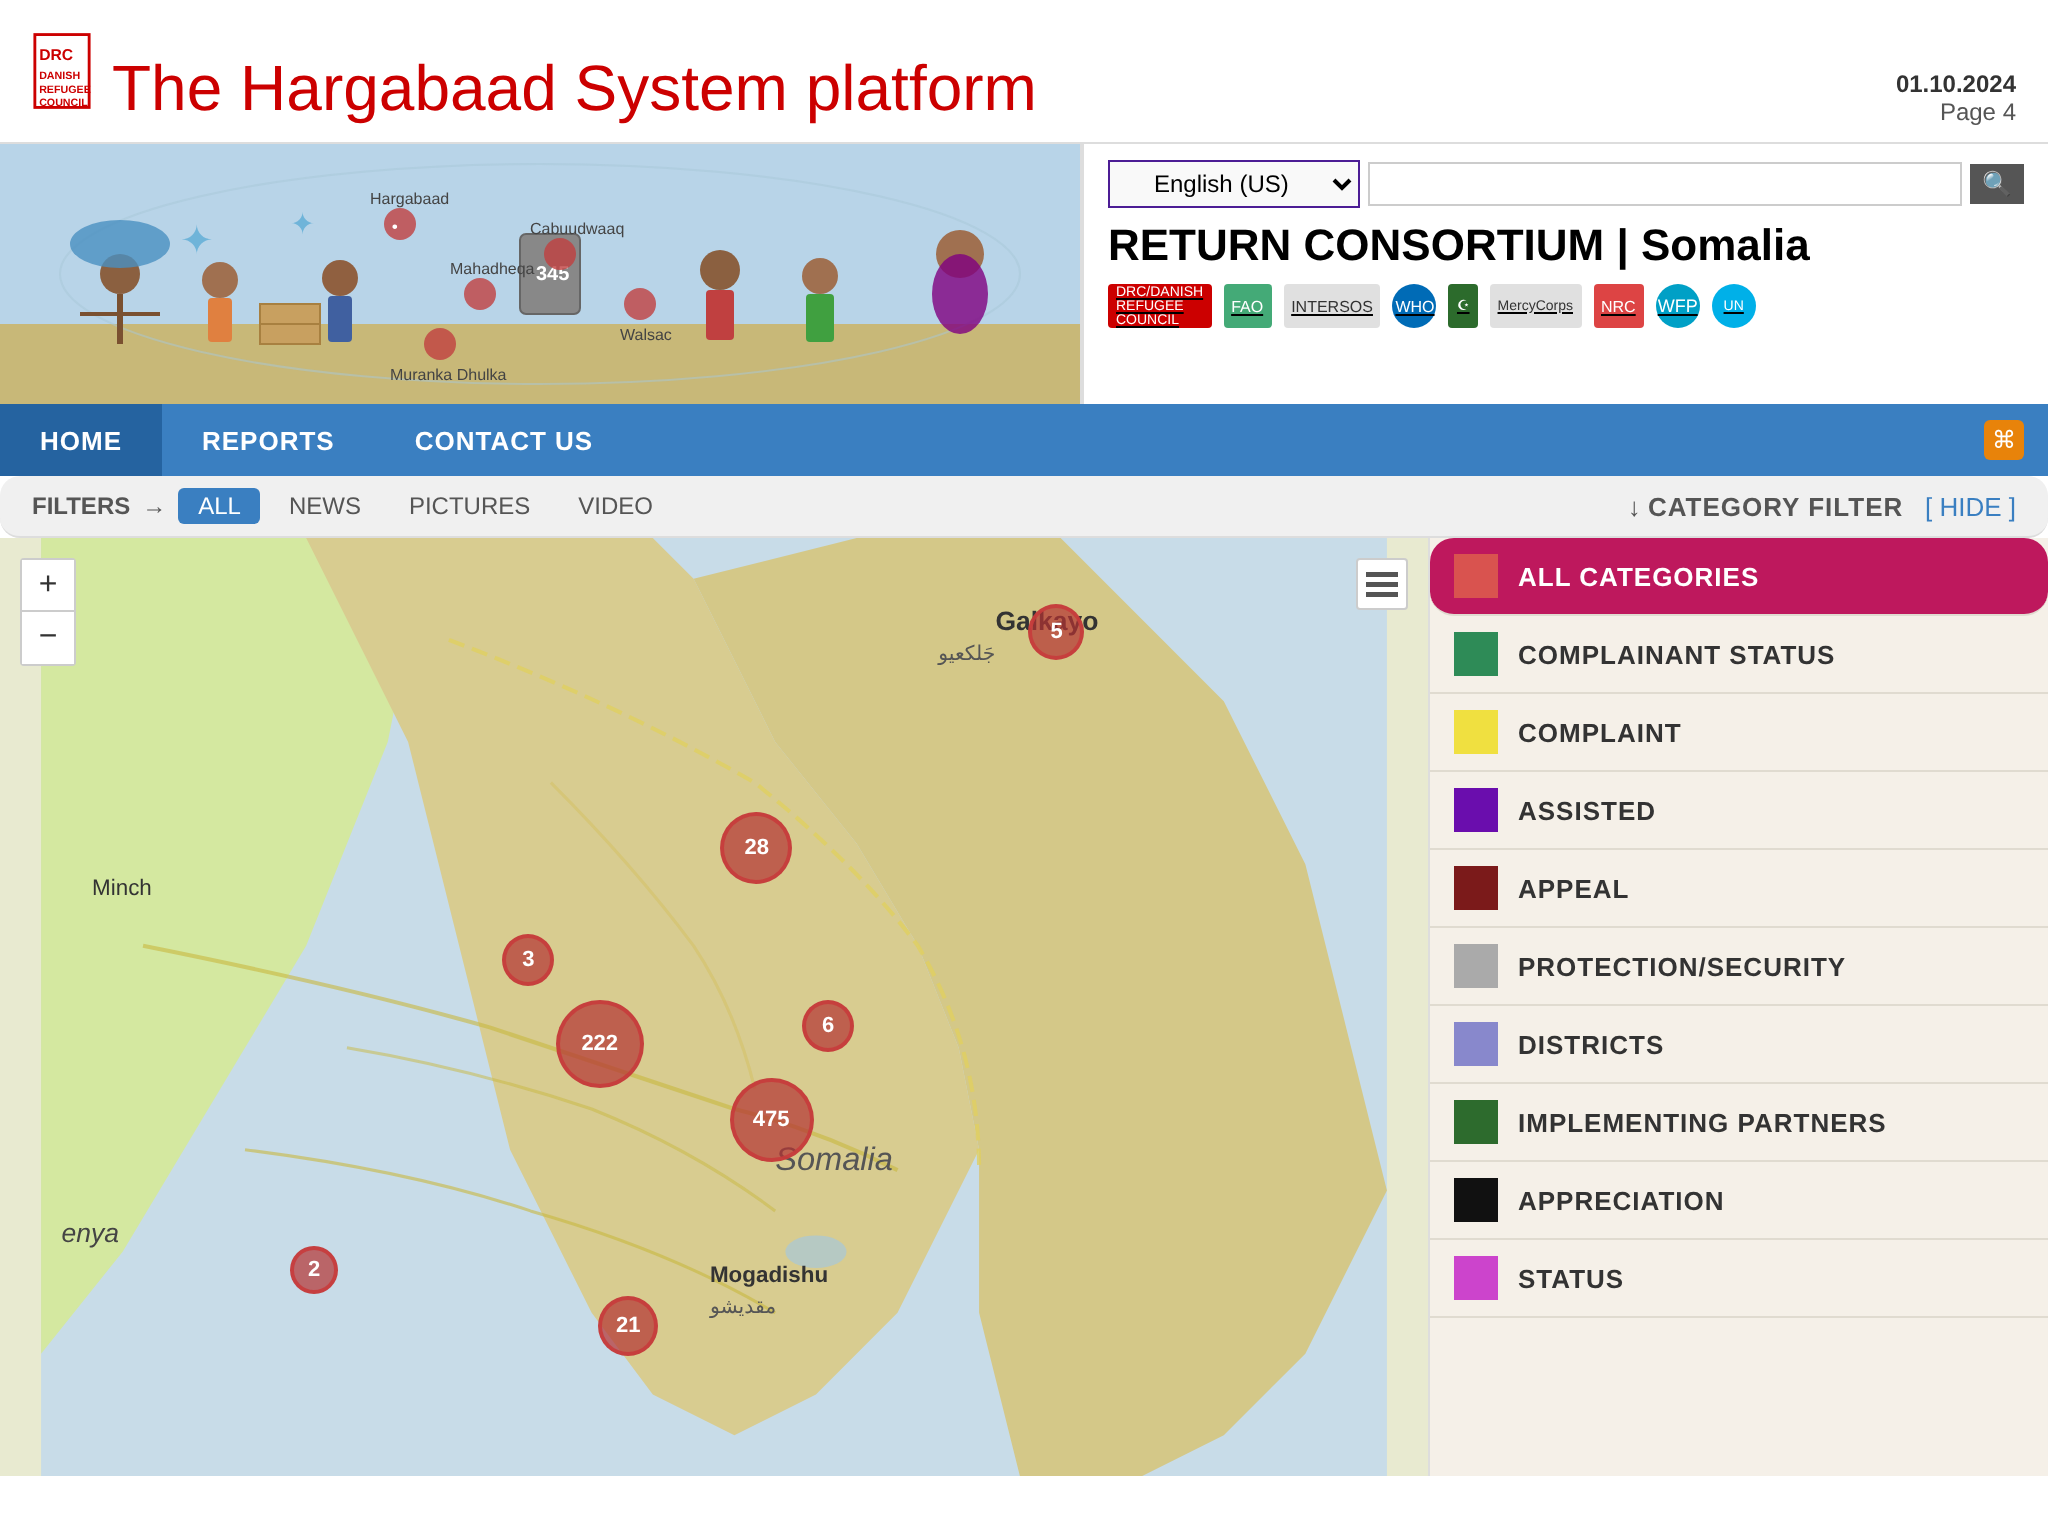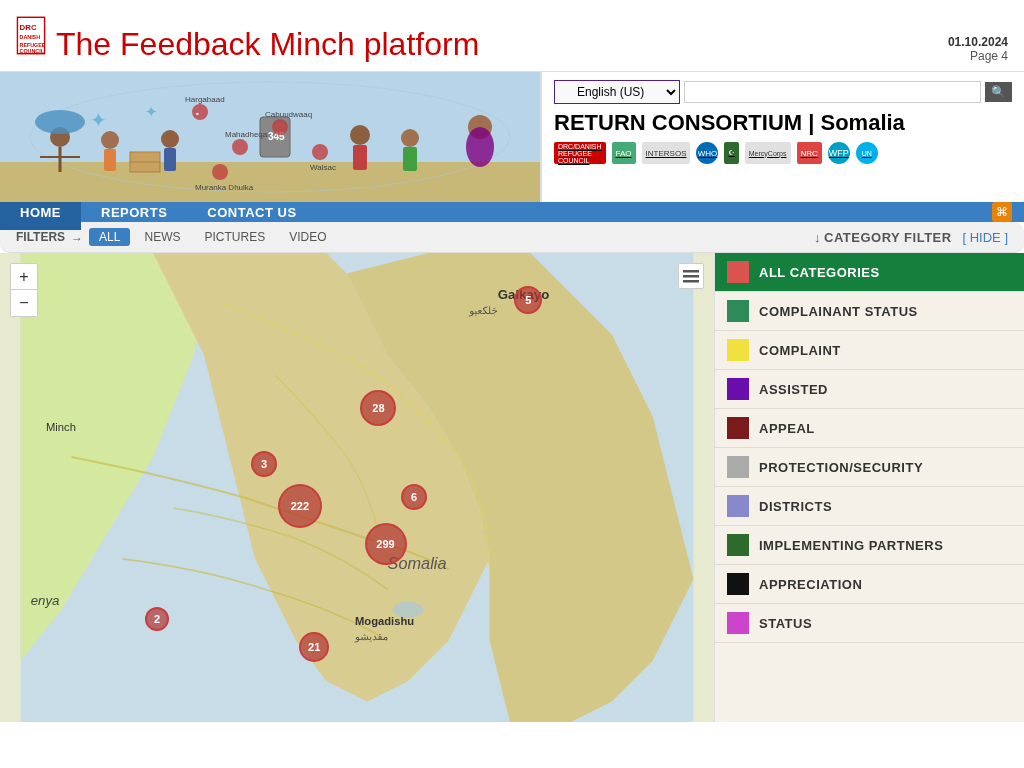--- a/index.html
+++ b/index.html
@@ -23,21 +23,21 @@
     .lang-select-row { display: flex; align-items: center; gap: 4px; margin-bottom: 6px; }
     .lang-select { padding: 3px 18px; border: 1px solid #4c1d95; font-size: 12px; background: #f9f9f9; }
     .lang-search-btn { padding: 3px 6px; background: #555; color: #fff; border: none; cursor: pointer; font-size: 12px; }
     .lang-search-input { flex: 1; padding: 3px 6px; border: 1px solid #ccc; font-size: 12px; }
     .consortium-title { font-size: 22px; font-weight: bold; color: #333; margin-bottom: 6px; }
     .consortium-title span { color: #000; }
     .partner-logos { display: flex; align-items: center; gap: 6px; flex-wrap: wrap; text-decoration: underline; }
     .partner-logo { height: 22px; background: #ddd; border-radius: 2px; display: flex; align-items: center; justify-content: center; font-size: 8px; color: #555; padding: 0 4px; }
 
     
-    .nav { background: #3a7fc1; display: flex; align-items: center; padding: 0; height: 20px; }
+    .nav { background: #3a7fc1; display: flex; align-items: center; padding: 0; height: 36px; }
     .nav-item { padding: 0 20px; height: 36px; display: flex; align-items: center; font-size: 13px; font-weight: bold; color: #fff; cursor: pointer; text-transform: uppercase; letter-spacing: 0.5px; }
     .nav-item.active { background: #2563a0; }
     .nav-rss { margin-left: auto; padding: 0 12px; }
     .rss-icon { width: 20px; height: 20px; background: #e8830a; border-radius: 3px; display: flex; align-items: center; justify-content: center; color: #fff; font-size: 12px; }
 
     
     .filters-bar { display: flex; align-items: center; padding: 6px 16px; background: #f0f0f0; border-bottom: 1px solid #ddd; font-size: 12px; border-radius: 10px; }
     .filters-label { font-weight: bold; color: #555; margin-right: 6px; }
     .filters-arrow { color: #555; margin-right: 6px; }
     .filter-btn { padding: 2px 10px; border-radius: 3px; border: none; cursor: pointer; font-size: 12px; margin-right: 4px; }
@@ -51,21 +51,21 @@
     .main-content { display: flex; height: calc(768px - 36px - 36px - 130px - 65px - 32px); }
     
     
     .map-area { flex: 1; position: relative; overflow: hidden; background: #e8ead0; }
 
     
     .category-panel { width: 310px; background: #f5f0e8; padding: 0; overflow-y: auto; border-left: 1px solid #ddd; }
     .cat-item { display: flex; align-items: center; padding: 8px 12px; border-bottom: 1px solid #e0dbd0; cursor: pointer; }
     .cat-color { width: 22px; height: 22px; margin-right: 10px; flex-shrink: 0; }
     .cat-label { font-size: 13px; font-weight: bold; color: #333; text-transform: uppercase; letter-spacing: 0.5px; }
-    .cat-item.all-categories { background: #15803d; }
+    .cat-item.all-categories { background: #be185d; border-radius: 12px; }
     .cat-item.all-categories .cat-label { color: #fff; }
 
     
     .marker { position: absolute; border-radius: 50%; background: rgba(180, 50, 50, 0.7); border: 2px solid rgba(200, 60, 60, 0.9); color: #fff; display: flex; align-items: center; justify-content: center; font-size: 11px; font-weight: bold; cursor: pointer; }
     
     
     .zoom-controls { position: absolute; top: 10px; left: 10px; background: #fff; border: 1px solid #ccc; border-radius: 2px; }
     .zoom-btn { width: 26px; height: 26px; display: flex; align-items: center; justify-content: center; cursor: pointer; font-size: 16px; color: #333; border: none; background: #fff; }
     .zoom-btn:first-child { border-bottom: 1px solid #ccc; }
 
@@ -83,21 +83,21 @@
     <div class="logo-icon">
       <svg width="42" height="55" viewBox="0 0 42 55">
         <rect x="2" y="2" width="38" height="51" fill="none" stroke="#c00" stroke-width="2"></rect>
         <text x="5" y="20" fill="#c00" font-size="11" font-weight="bold">DRC</text>
         <text x="5" y="33" fill="#c00" font-size="7.5" font-weight="bold">DANISH</text>
         <text x="5" y="43" fill="#c00" font-size="7.5" font-weight="bold">REFUGEE</text>
         <text x="5" y="52" fill="#c00" font-size="7.5" font-weight="bold">COUNCIL</text>
       </svg>
     </div>
   </div>
-  <div class="header-title">The Feedback Minch platform</div>
+  <div class="header-title">The Hargabaad System platform</div>
   <div class="header-meta">
     <div class="date">01.10.2024</div>
     <div class="page">Page 4</div>
   </div>
 </div>
 
 <div class="banner">
   <div class="banner-left">
     <div class="banner-left-img">
 
@@ -240,21 +240,21 @@
       <text x="328" y="380" fill="#555" font-size="10">مقديشو</text>
 
       <text x="10" y="345" fill="#444" font-size="13" font-style="italic">enya</text>
     </svg>
 
     <div class="marker" style="width:28px;height:28px;left:calc(74% - 14px);top:calc(10% - 14px);">5</div>
     <div class="marker" style="width:36px;height:36px;left:calc(53% - 18px);top:calc(33% - 18px);">28</div>
     <div class="marker" style="width:26px;height:26px;left:calc(37% - 13px);top:calc(45% - 13px);">3</div>
     <div class="marker" style="width:44px;height:44px;left:calc(42% - 22px);top:calc(54% - 22px);">222</div>
     <div class="marker" style="width:26px;height:26px;left:calc(58% - 13px);top:calc(52% - 13px);">6</div>
-    <div class="marker" style="width:42px;height:42px;left:calc(54% - 21px);top:calc(62% - 21px);">299</div>
+    <div class="marker" style="width:42px;height:42px;left:calc(54% - 21px);top:calc(62% - 21px);">475</div>
     <div class="marker" style="width:24px;height:24px;left:calc(22% - 12px);top:calc(78% - 12px);">2</div>
     <div class="marker" style="width:30px;height:30px;left:calc(44% - 15px);top:calc(84% - 15px);">21</div>
 
     <div class="zoom-controls">
       <button class="zoom-btn">+</button>
       <button class="zoom-btn">−</button>
     </div>
 
     <div class="map-layer-btn">
       <svg width="16" height="16" viewBox="0 0 16 16">

